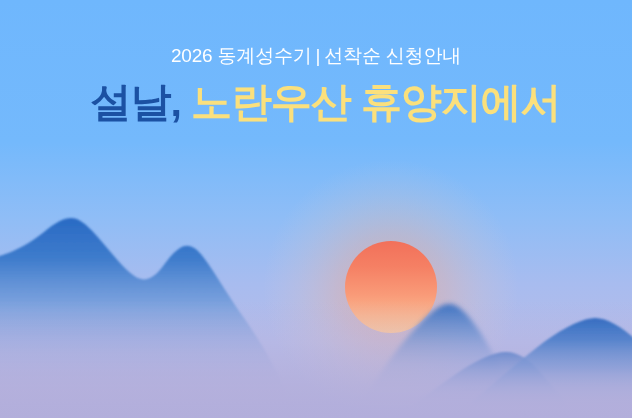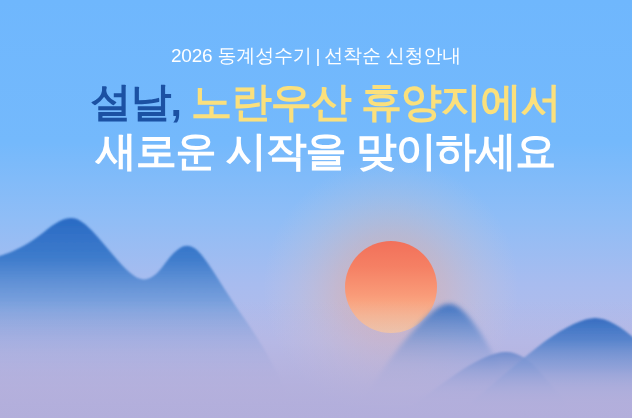--- a/index.html
+++ b/index.html
@@ -207,18 +207,17 @@
 
     <p class="eyebrow">
       <span>2026 동계성수기</span><span class="divider">|</span><span>선착순 신청안내</span>
     </p>
 
     <h1 class="headline">
       <span class="line">
         <span class="tone-navy">설날,</span>
         <span class="tone-yellow">노란우산 휴양지에서</span>
       </span>
-      <span class="line tone-white">새로운 시작을 맞이하세요</span>
     </h1>
 
   </div>
 
 </div>
 
 </body></html>

